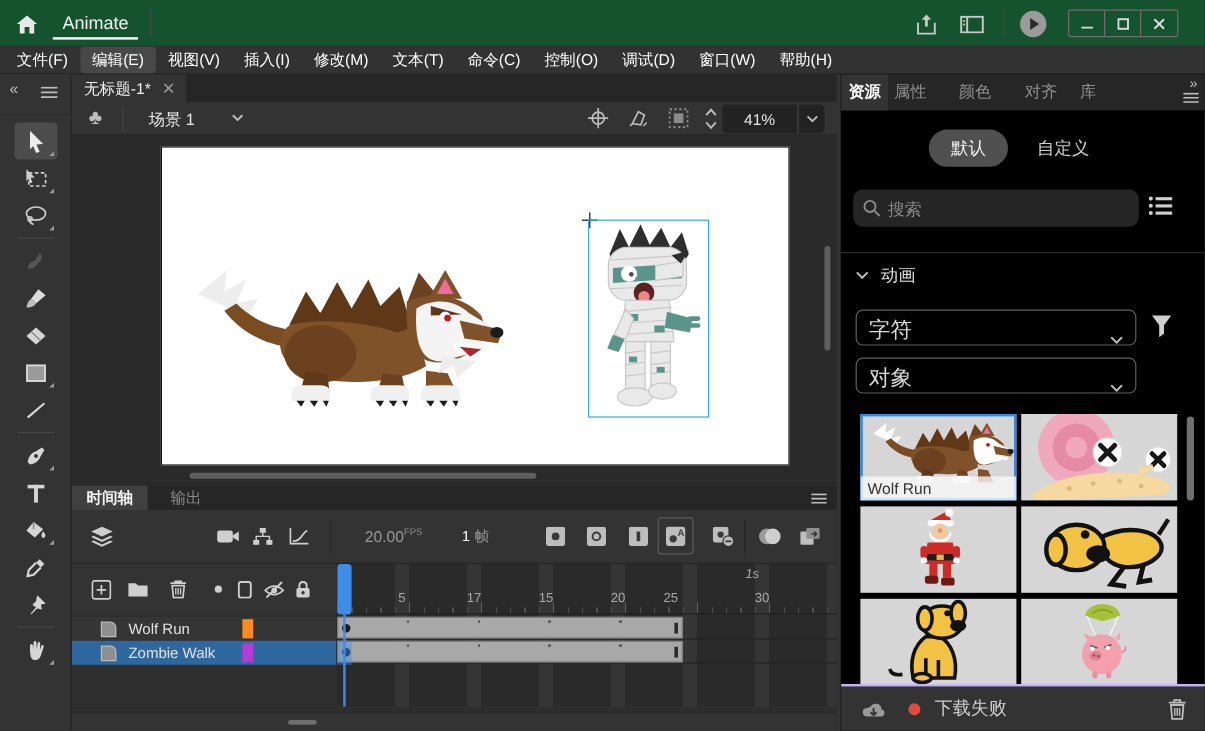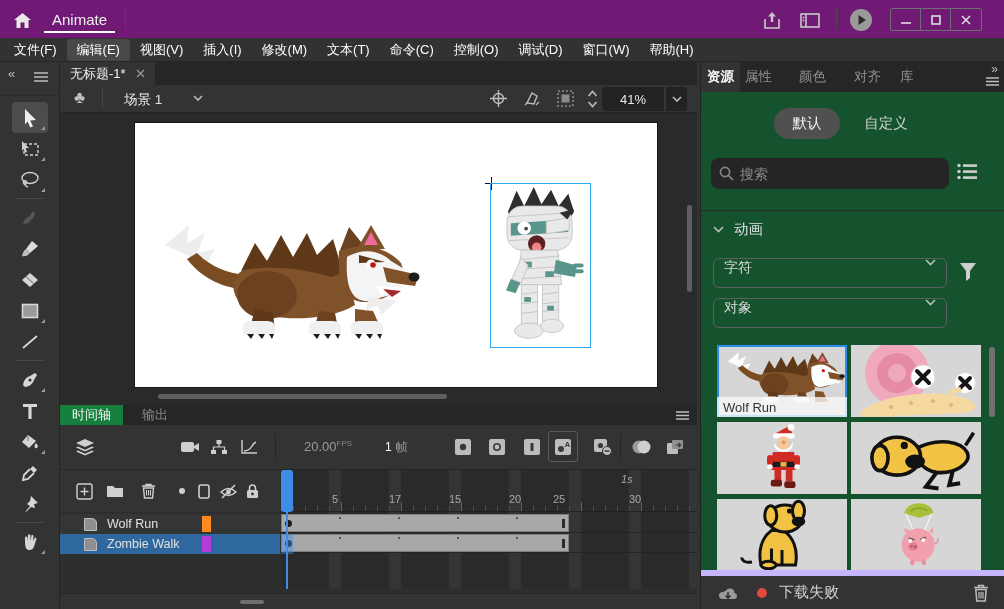--- a/index.html
+++ b/index.html
@@ -1,21 +1,21 @@
 <!DOCTYPE html>
 <html><head>
 <meta charset="utf-8">
 <style>
   *{margin:0;padding:0;box-sizing:border-box;font-family:"Liberation Sans",sans-serif}
   html,body{width:1004px;height:609px;background:#1e1e1e;overflow:hidden}
   .app{position:relative;width:1004px;height:609px;background:#333;color:#ddd;font-size:13px}
   .abs{position:absolute}
   svg{display:block}
   
-  .titlebar{position:absolute;left:0;top:0;width:1004px;height:38px;background:#701a75;display:flex;align-items:center}
+  .titlebar{position:absolute;left:0;top:0;width:1004px;height:38px;background:#14532d;display:flex;align-items:center}
   .home-btn{position:absolute;left:10px;top:9px;width:24px;height:22px;display:flex;align-items:center;justify-content:center}
   .app-tab{position:absolute;left:44px;top:7px;height:26px;padding:0 8px;color:#f0f0f0;font-size:15px;border-bottom:2px solid #fff;display:flex;align-items:center}
   .tb-sep{position:absolute;top:8px;width:1px;height:22px;background:#4a4a4a}
   .tb-ico{position:absolute;top:9px;width:24px;height:22px;display:flex;align-items:center;justify-content:center;cursor:pointer}
   .win-box{position:absolute;right:22px;top:8px;height:23px;display:flex;border:1px solid #6e6e6e;border-radius:2px}
   .win-cell{width:30px;height:21px;display:flex;align-items:center;justify-content:center;border-right:1px solid #6e6e6e}
   .win-cell:last-child{border-right:none}
   
   .menubar{position:absolute;left:0;top:38px;width:1004px;height:24px;background:#323232;display:flex;align-items:center;padding-left:4px;border-bottom:1px solid #262626}
   .mi{padding:2px 10px;color:#ffffff;font-size:13px;cursor:pointer;border-radius:3px}
@@ -37,21 +37,21 @@
   .hscroll{position:absolute;left:98px;top:281px;width:289px;height:5px;border-radius:3px;background:#5f5f5f}
   .vscroll{position:absolute;left:627px;top:92px;width:5px;height:87px;border-radius:3px;background:#5f5f5f}
   .sel-box{position:absolute;left:355px;top:60px;width:101px;height:165px;border:1px solid #2fa8f0}
   .crosshair{position:absolute;left:350px;top:54px;width:13px;height:13px}
   .crosshair::before{content:"";position:absolute;left:6px;top:0;width:1px;height:13px;background:#111}
   .crosshair::after{content:"";position:absolute;left:0;top:6px;width:13px;height:1px;background:#111}
   
   .timeline{position:absolute;left:60px;top:405px;width:637px;height:204px;background:#2e2e2e}
   .tl-tabs{position:absolute;left:0;top:0;width:637px;height:20px;background:#262626}
   .tl-tab{position:absolute;top:0;height:20px;display:flex;align-items:center;padding:0 12px;font-size:13px;cursor:pointer}
-  .tl-tab.on{background:#15803d;color:#f2f2f2;font-weight:normal}
+  .tl-tab.on{background:#404040;color:#f2f2f2;font-weight:bold}
   .tl-tab.off{left:70px;color:#8a8a8a}
   .tl-menu{position:absolute;right:8px;top:6px}
   .tl-toolbar{position:absolute;left:0;top:20px;width:637px;height:45px;background:#333;border-bottom:1px solid #262626}
   .ti{position:absolute;top:12px;width:22px;height:20px;display:flex;align-items:center;justify-content:center;cursor:pointer}
   .vsep{position:absolute;top:8px;width:1px;height:28px;background:#262626}
   .fps{position:absolute;left:244px;top:14px;color:#9a9a9a;font-size:13px}
   .fps sup{font-size:8px;color:#8a8a8a}
   .framec{position:absolute;left:325px;top:13px;color:#fff;font-size:14px;font-weight:bold}
   .framec span{color:#9a9a9a;font-weight:normal;font-size:12px}
   .autokey{position:absolute;left:488px;top:6px;width:30px;height:31px;border:1px solid #5c5c5c;border-radius:3px;display:flex;align-items:center;justify-content:center;cursor:pointer}
@@ -70,38 +70,38 @@
   .ph-line{position:absolute;left:5px;top:42px;width:2px;height:77px;background:#3d8de8}
   .selcell{position:absolute;left:0;top:64px;width:12px;height:20px;background:rgba(61,141,232,.45)}
   .lrow{position:absolute;left:0;width:220px;height:20px;background:#353535;display:flex;align-items:center}
   .lrow.sel{background:#2e689e}
   .lrow .nm{margin-left:10px;font-size:12.5px;color:#e0e0e0}
   .lrow .sw{position:absolute;left:142px;top:2px;width:9px;height:16px}
   .pagei{margin-left:24px;width:13px;height:13px;border:1px solid #bdbdbd;border-top-right-radius:5px;background:#8f8f8f}
   .tl-bottom{position:absolute;left:0;top:188px;width:637px;height:16px;background:#333;border-top:1px solid #262626}
   .tl-thumb{position:absolute;left:180px;top:6px;width:24px;height:4px;border-radius:2px;background:#6e6e6e}
   
-  .rpanel{position:absolute;left:700px;top:62px;width:304px;height:547px;background:#14532d;border-left:1px solid #222}
+  .rpanel{position:absolute;left:700px;top:62px;width:304px;height:547px;background:#000000;border-left:1px solid #222}
   .rp-tabs{position:absolute;left:0;top:0;width:304px;height:30px;background:#262626}
   .rp-tab{position:absolute;top:0;height:30px;display:flex;align-items:center;padding:0 6px;font-size:13.5px;color:#8f8f8f;cursor:pointer}
   .rp-tab.on{background:#333;color:#fafafa;font-weight:bold}
   .pill{position:absolute;left:73px;top:46px;width:66px;height:31px;background:#505050;border-radius:16px;display:flex;align-items:center;justify-content:center;font-size:14.5px;color:#f2f2f2;cursor:pointer}
   .pill2{position:absolute;left:152px;top:46px;width:66px;height:31px;display:flex;align-items:center;justify-content:center;font-size:14.5px;color:#cfcfcf;cursor:pointer}
   .searchbox{position:absolute;left:10px;top:96px;width:238px;height:31px;background:#252525;border-radius:8px;display:flex;align-items:center;padding:0 8px;gap:6px}
   .searchbox input{flex:1;background:transparent;border:none;outline:none;color:#ddd;font-size:14px}
   .searchbox input::placeholder{color:#8a8a8a}
   .sec-head{position:absolute;left:12px;top:158px;display:flex;align-items:center;gap:10px;font-size:14.5px;color:#e0e0e0;cursor:pointer}
   .rp-sep{position:absolute;left:0;top:148px;width:304px;height:1px;background:#2a2a2a}
-  .dd{position:absolute;left:12px;width:234px;height:30px;border:1px solid #5f5f5f;border-radius:6px;display:flex;align-items:flex-start;padding:0 10px;font-size:14px;color:#dcdcdc;cursor:pointer}
+  .dd{position:absolute;left:12px;width:234px;height:30px;border:1px solid #5f5f5f;border-radius:6px;display:flex;align-items:flex-end;padding:0 10px;font-size:18px;color:#dcdcdc;cursor:pointer}
   .dd .chev{margin-left:auto}
   .tile{position:absolute;width:130px;height:72px;background:#d6d6d6;overflow:hidden;cursor:pointer}
   .tile.sel{outline:2px solid #2d8ceb;outline-offset:-2px}
   .tile-label{position:absolute;left:0;bottom:0;width:100%;height:20px;background:rgba(248,248,248,.8);color:#333;font-size:13px;display:flex;align-items:center;padding-left:6px}
   .rp-scroll{position:absolute;left:288px;top:285px;width:6px;height:70px;border-radius:3px;background:#707070}
-  .statusbar{position:absolute;left:0;top:508px;width:304px;height:39px;background:#333;border-top:6px solid #c4b5fd;display:flex;align-items:center}
+  .statusbar{position:absolute;left:0;top:508px;width:304px;height:39px;background:#333;border-top:2px solid #c4b5fd;display:flex;align-items:center}
   .dot{width:10px;height:10px;border-radius:50%;background:#e04a3f;margin-left:18px}
   .status-txt{margin-left:12px;font-size:15px;color:#cfcfcf}
 </style>
 </head>
 <body>
 
 <div class="app">
 
   <div class="titlebar">
     <div class="home-btn">

